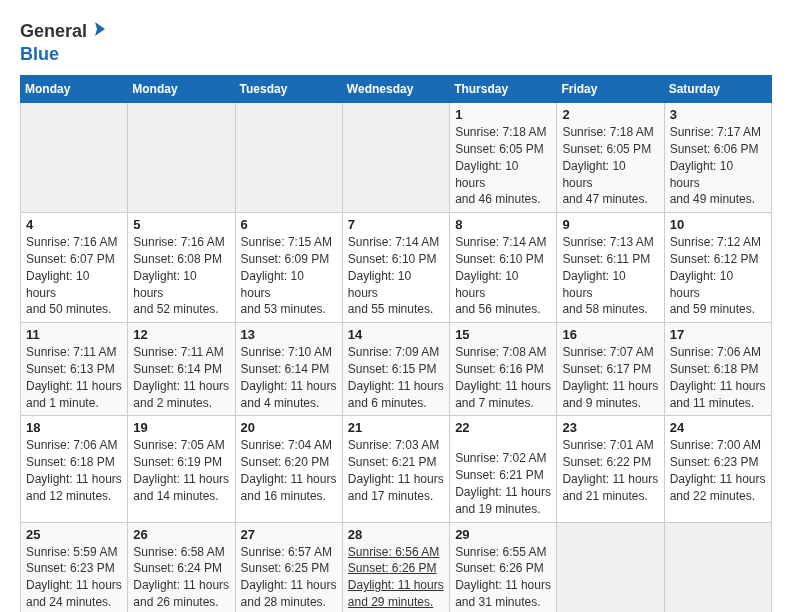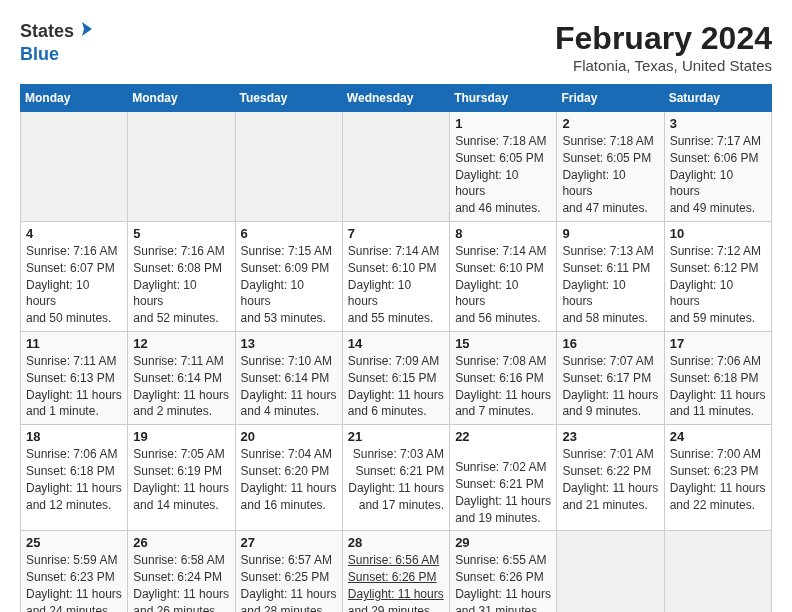--- a/index.html
+++ b/index.html
@@ -86,34 +86,30 @@
     .empty-cell {
       background: #f0f0f0 !important;
     }
   </style>
 </head>
 <body>
 
 <div class="header">
   <div class="logo">
     <div class="logo-line">
-      <span class="logo-general">States</span>
+      <span class="logo-general">General</span>
       <span style="display:inline-block;margin-left:2px;">
         <svg width="18" height="18" viewBox="0 0 18 18">
           <polygon points="6,2 16,9 6,16 8,9" fill="#1a6bb5"></polygon>
         </svg>
       </span>
     </div>
     <div>
       <span class="logo-blue">Blue</span>
     </div>
-  </div>
-  <div class="title-block">
-    <h1>February 2024</h1>
-    <h2>Flatonia, Texas, United States</h2>
   </div>
 </div>
 
 <table>
   <thead>
     <tr id="header-row">
         <th>Monday</th>
         <th>Monday</th>
         <th>Tuesday</th>
         <th>Wednesday</th>
@@ -269,21 +265,21 @@
         </td>
         <td>
           <span class="day-num">20</span>
           <div class="day-info" style="white-space: pre-line;">Sunrise: 7:04 AM
 Sunset: 6:20 PM
 Daylight: 11 hours
 and 16 minutes.</div>
         </td>
         <td>
           <span class="day-num">21</span>
-          <div class="day-info" style="white-space: pre-line; text-align: right;">Sunrise: 7:03 AM
+          <div class="day-info" style="white-space: pre-line;">Sunrise: 7:03 AM
 Sunset: 6:21 PM
 Daylight: 11 hours
 and 17 minutes.</div>
         </td>
         <td>
           <span class="day-num">22</span>
           <div class="day-info" style="white-space: pre-line; margin-top: 15px;">Sunrise: 7:02 AM
 Sunset: 6:21 PM
 Daylight: 11 hours
 and 19 minutes.</div>

